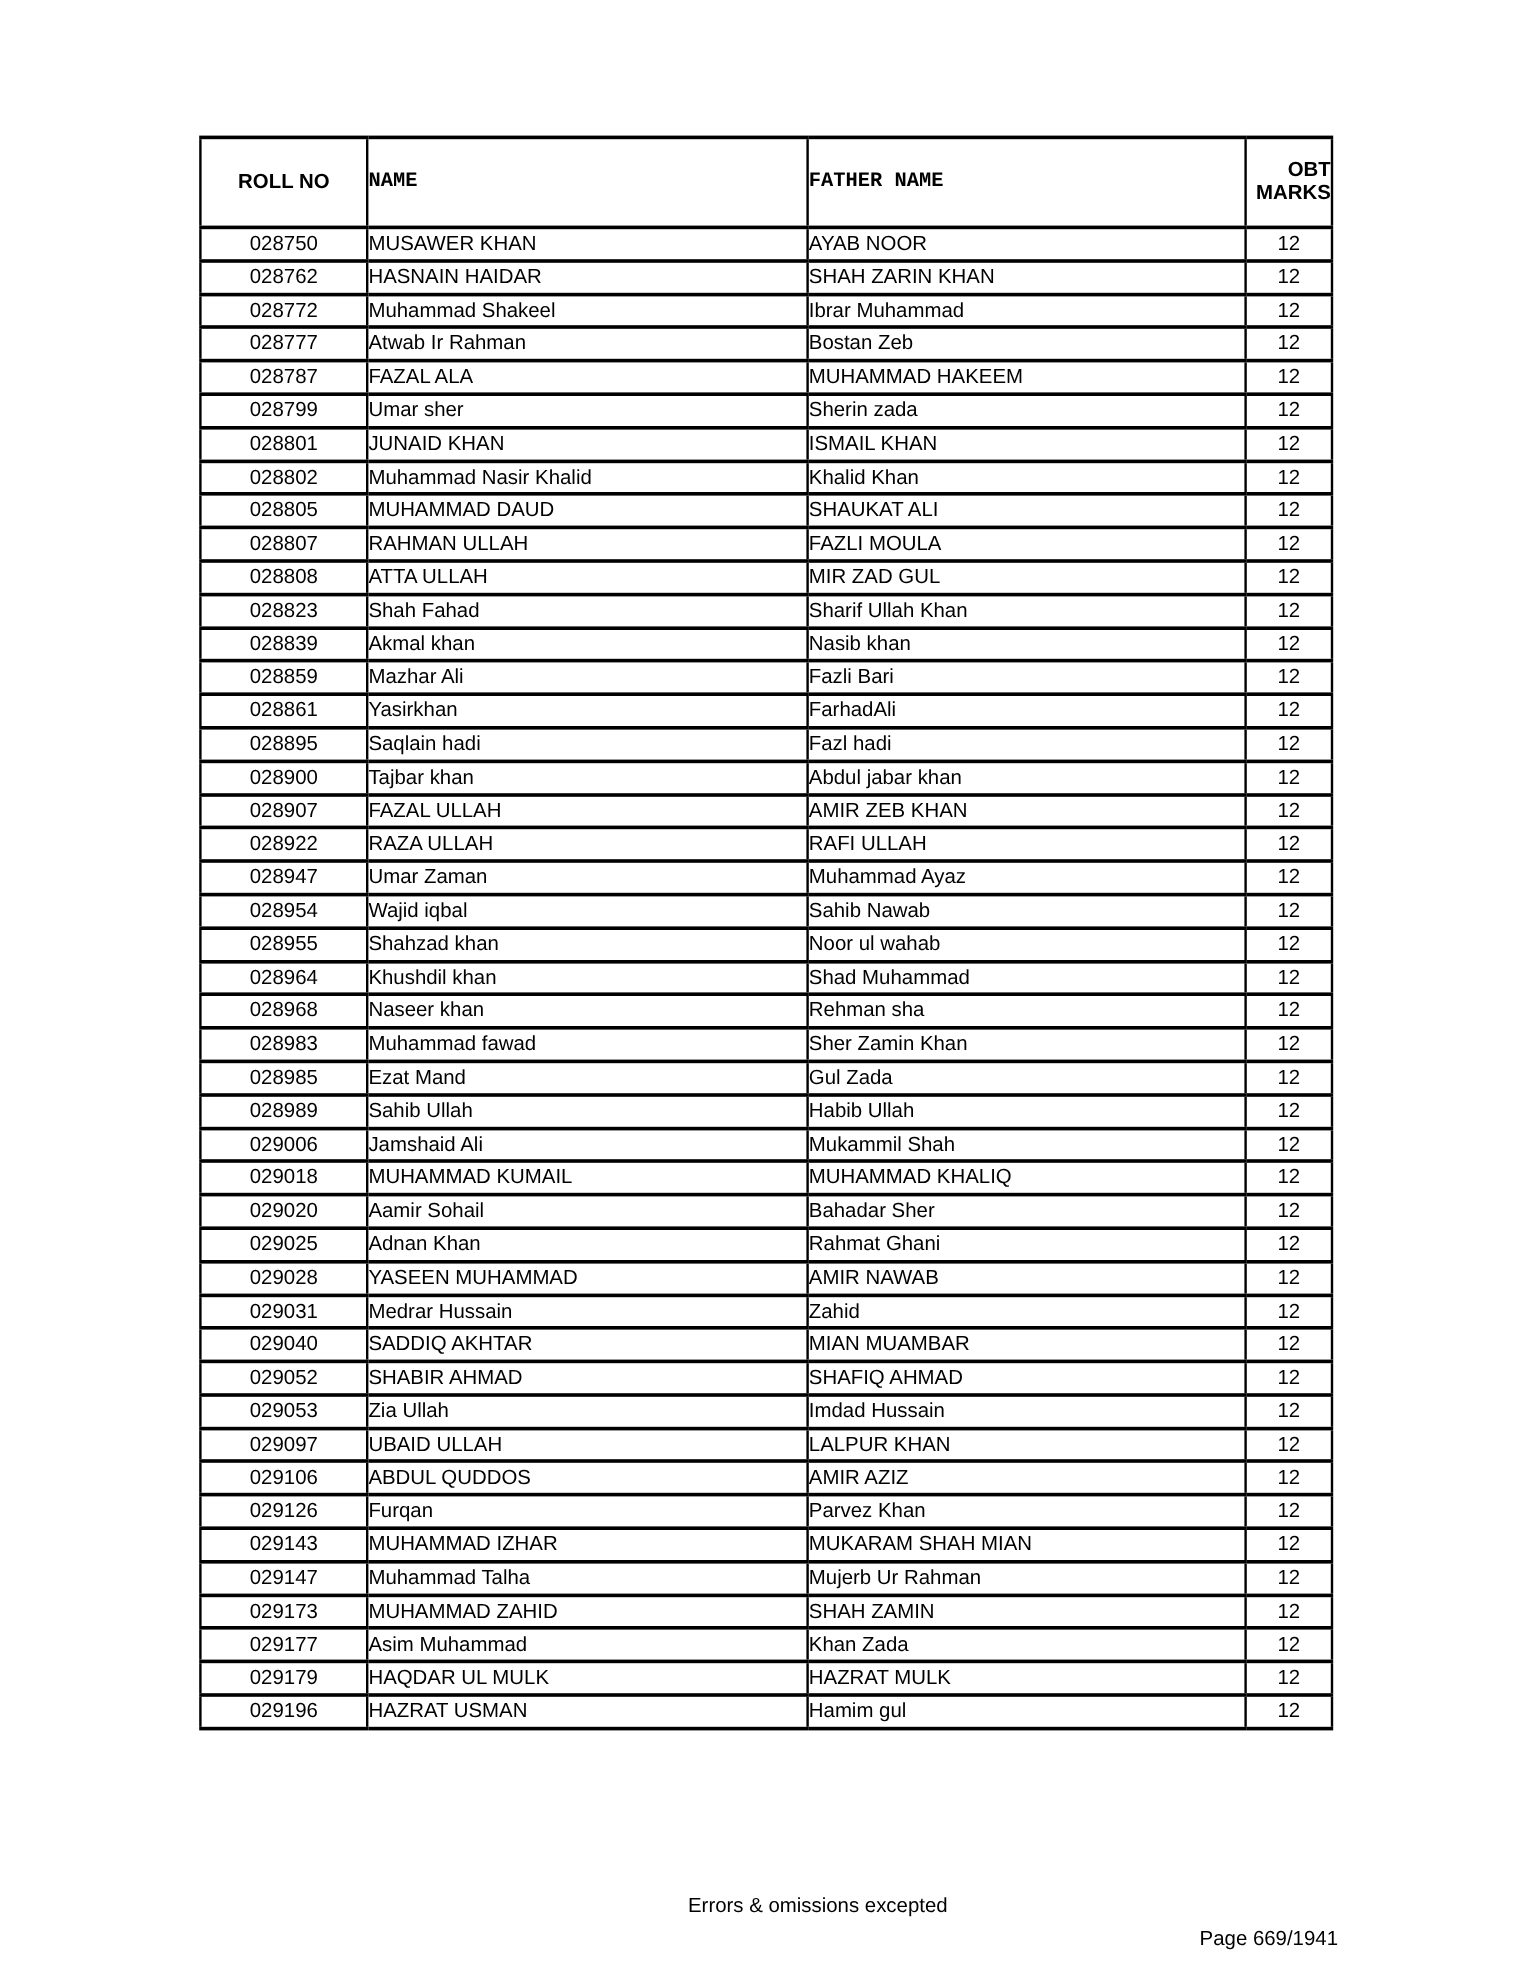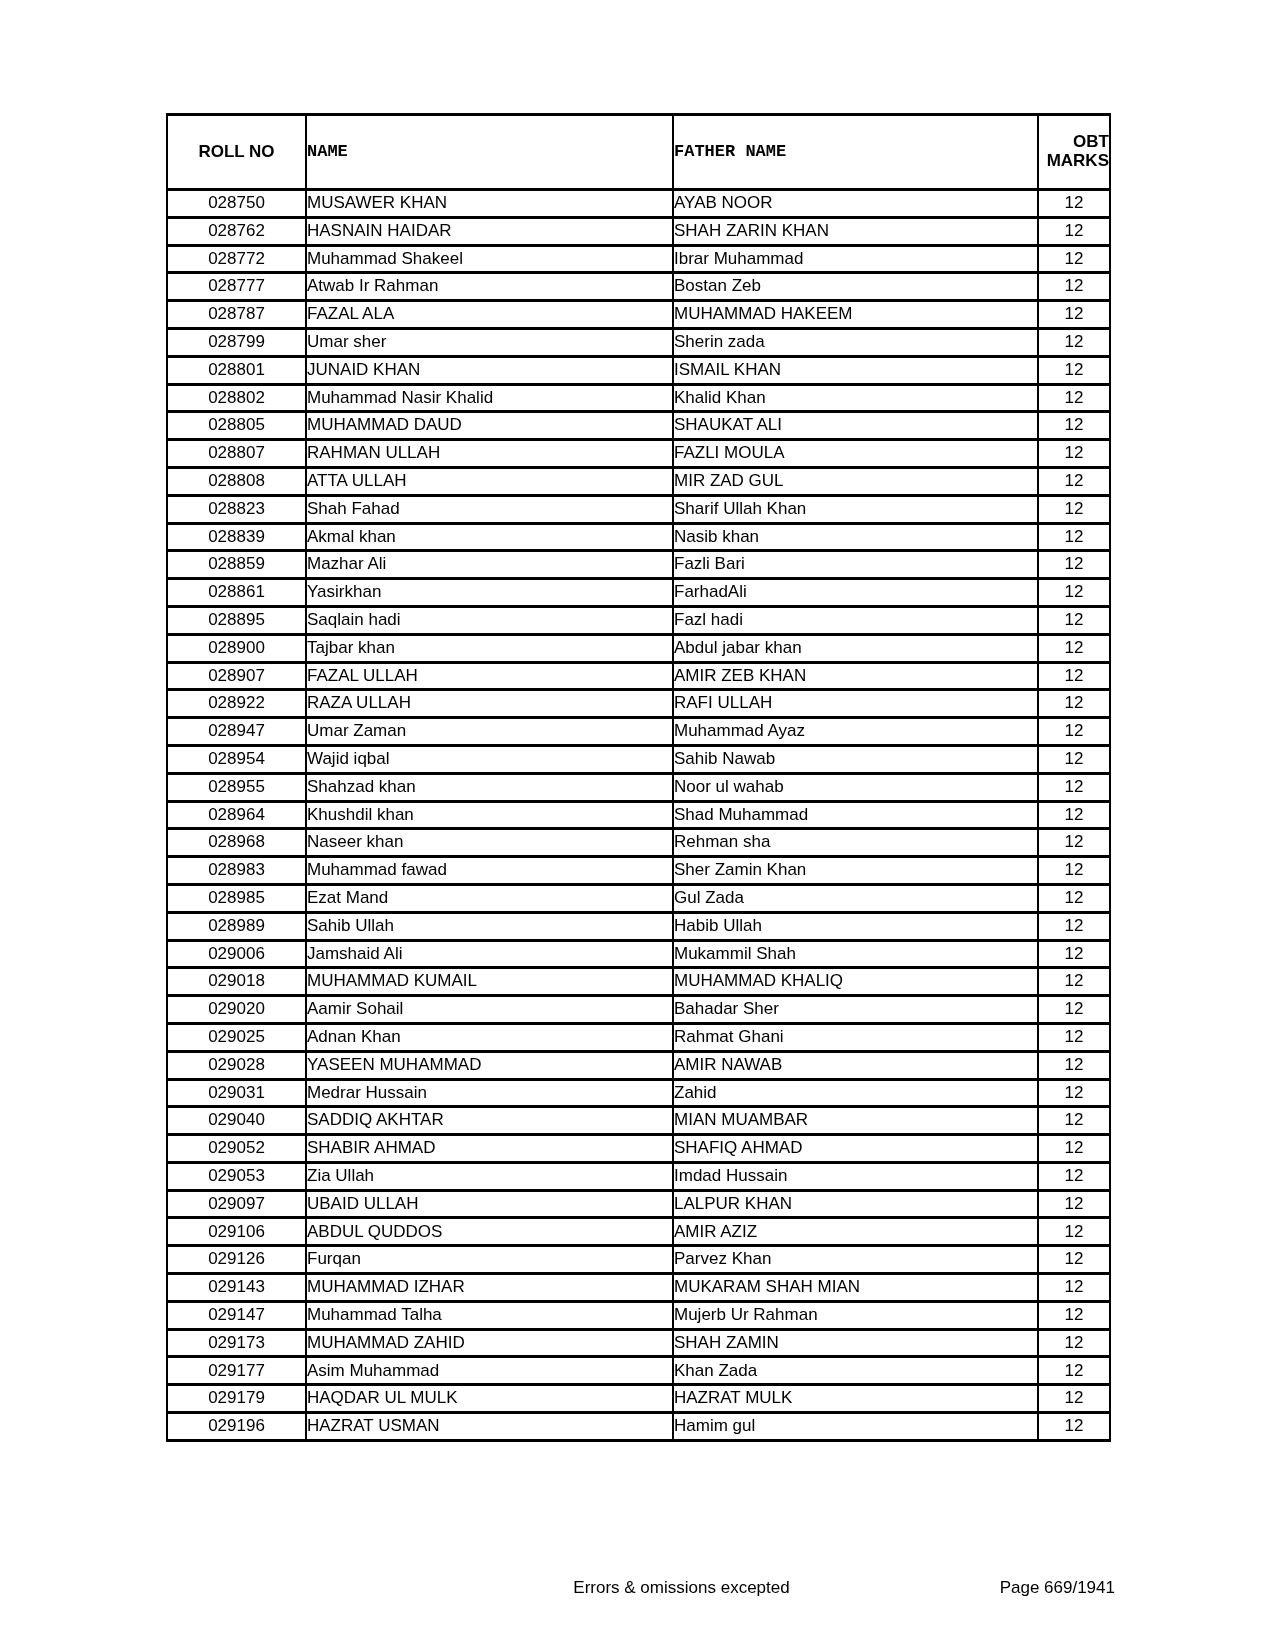--- a/index.html
+++ b/index.html
@@ -84,20 +84,21 @@
     left: 50%;
     transform: translateX(-50%);
     font-weight: normal;
     white-space: nowrap;
     margin-left: 44px;
   }
   .footer .pageno {
     position: absolute;
     right: 160px;
     white-space: nowrap;
+    margin-top: 28px;
   }
 </style>
 </head>
 <body>
 
 <div class="page">
 
   <table class="results">
     <colgroup>
       <col class="c-roll">

